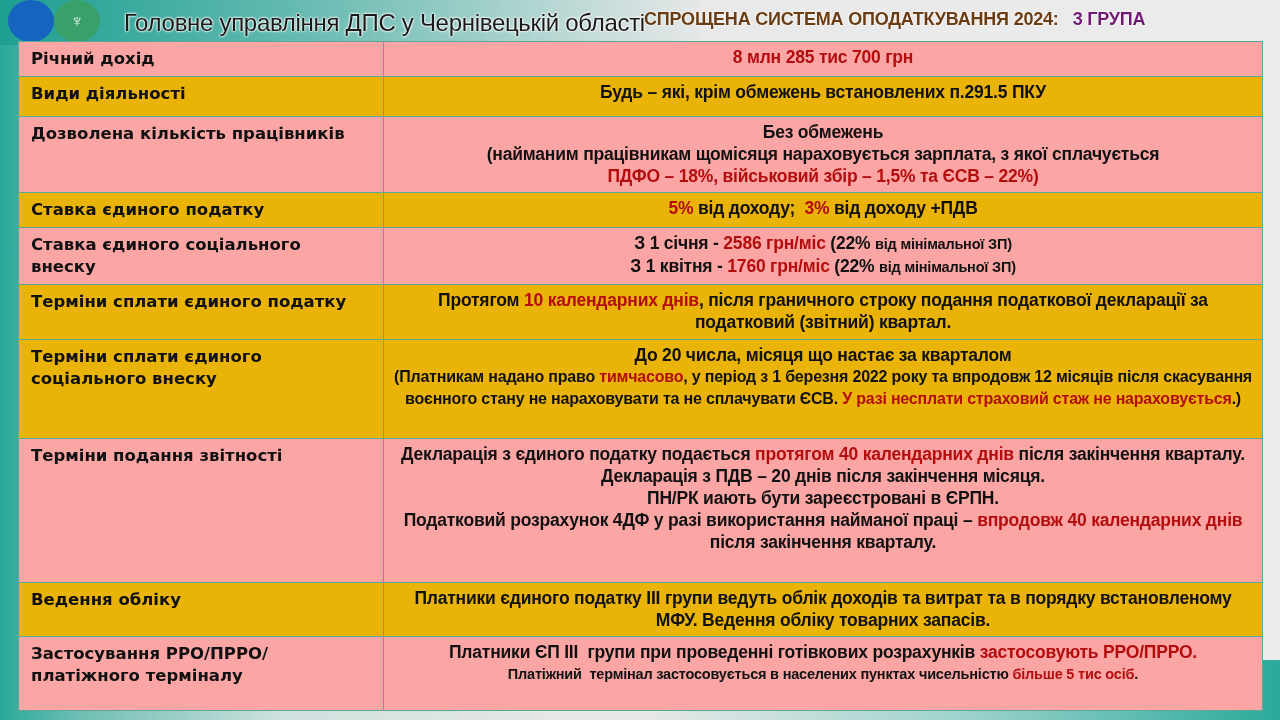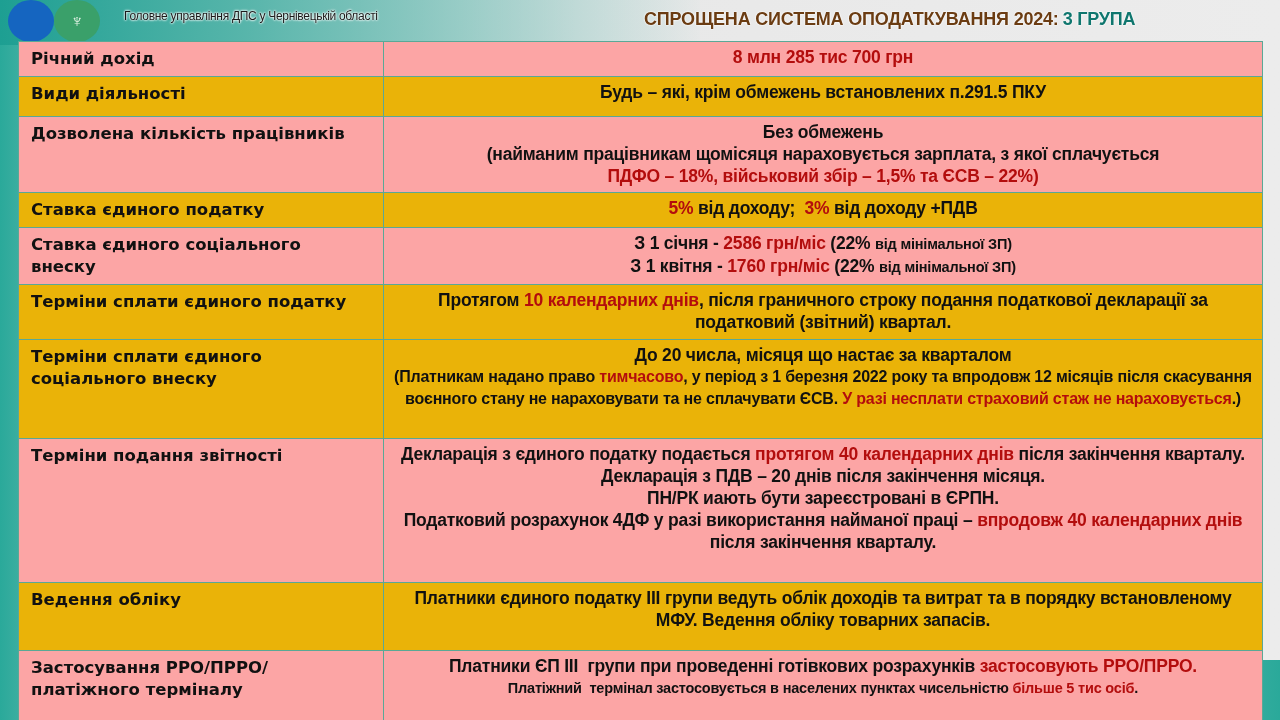--- a/index.html
+++ b/index.html
@@ -22,29 +22,29 @@
     border-radius: 50%; background: #1565c0;
   }
   .circle-green {
     position: absolute; left: 54px; top: 0px; width: 46px; height: 42px;
     border-radius: 50%; background: #3aa06a;
     display: flex; align-items: center; justify-content: center;
     color: #e8f5e9; font-size: 18px;
   }
   .org-title {
     position: absolute; left: 124px; top: 9px;
-    font-size: 12px; color: #1a1a1a; letter-spacing: -0.3px;
+    font-size: 24px; color: #1a1a1a; letter-spacing: -0.3px;
     text-shadow: 0 0 2px #fff, 0 0 2px #fff, 0 0 3px #fff;
   }
   .slide-title {
     position: absolute; left: 644px; top: 9px;
     font-size: 18px; font-weight: bold; color: #6b3c12; letter-spacing: -0.2px;
     text-shadow: 0 0 2px #fff, 0 0 2px #fff;
   }
-  .slide-title .accent { color: #0f766e; margin-left: 4px; }
+  .slide-title .accent { color: #701a75; margin-left: 14px; }
   table.info {
     position: absolute; left: 18px; top: 41px; width: 1245px;
     border-collapse: collapse; table-layout: fixed;
   }
   table.info td {
     border: 1.5px solid #5aa896;
     font-weight: bold; font-size: 17.5px; color: #111;
     vertical-align: top; line-height: 22px;
   }
   table.info td.label { width: 365px; padding: 6px 12px; font-family: "DejaVu Sans", sans-serif; font-size: 16.5px; }
@@ -107,21 +107,21 @@
   </tr>
   <tr class="shade" style="height:144px">
     <td class="label">Терміни подання звітності</td>
     <td class="value">
       <div><span style="white-space:pre-wrap">Декларація з єдиного податку подається </span><span class="red">протягом 40 календарних днів</span><span> після закінчення кварталу.</span></div>
       <div>Декларація з ПДВ – 20 днів після закінчення місяця.</div>
       <div>ПН/РК иають бути зареєстровані в ЄРПН.</div>
       <div><span style="white-space:pre-wrap">Податковий розрахунок 4ДФ у разі використання найманої праці – </span><span class="red">впродовж 40 календарних днів</span><span> після закінчення кварталу.</span></div>
     </td>
   </tr>
-  <tr class="white" style="height:68px">
+  <tr class="white" style="height:54px">
     <td class="label">Ведення обліку</td>
     <td class="value">Платники єдиного податку III  групи ведуть облік доходів та витрат та в порядку встановленому МФУ. Ведення обліку товарних запасів.</td>
   </tr>
   <tr class="shade" style="height:74px">
     <td class="label">Застосування РРО/ПРРО/платіжного терміналу</td>
     <td class="value">
       <div><span style="white-space:pre-wrap">Платники ЄП III  групи при проведенні готівкових розрахунків </span><span class="red">застосовують РРО/ПРРО.</span></div>
       <div class="small"><span style="white-space:pre-wrap">Платіжний  термінал застосовується в населених пунктах чисельністю </span><span class="red">більше 5 тис осіб</span><span>.</span></div>
     </td>
   </tr>

